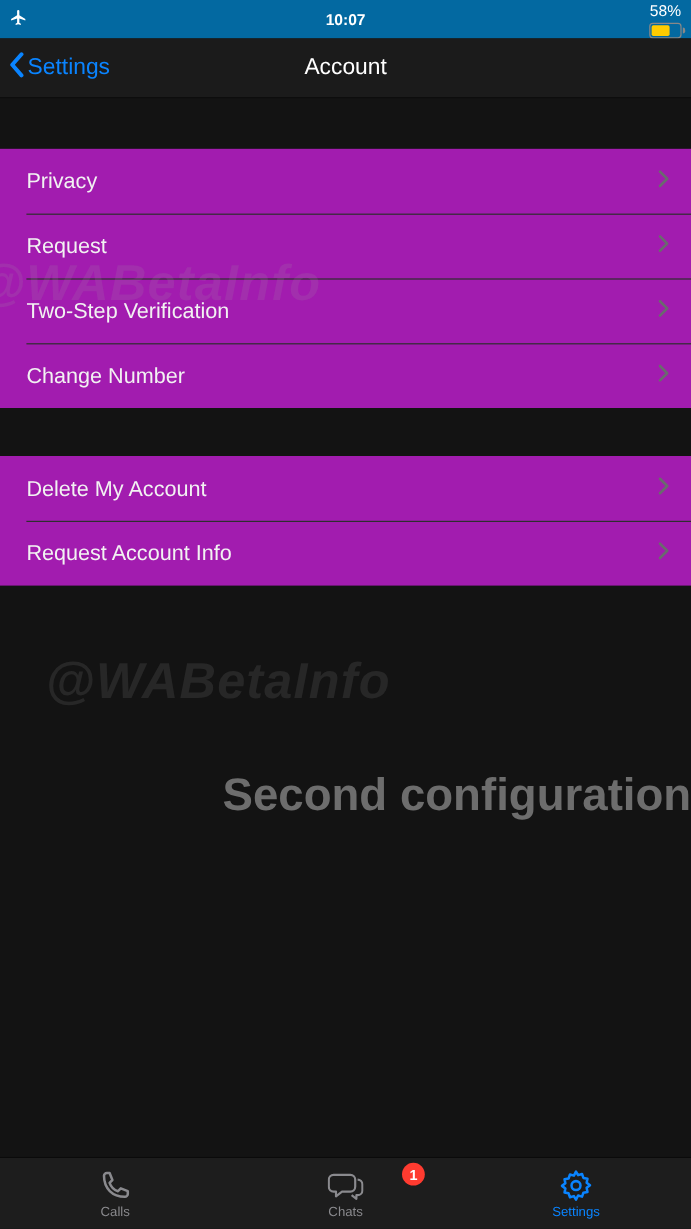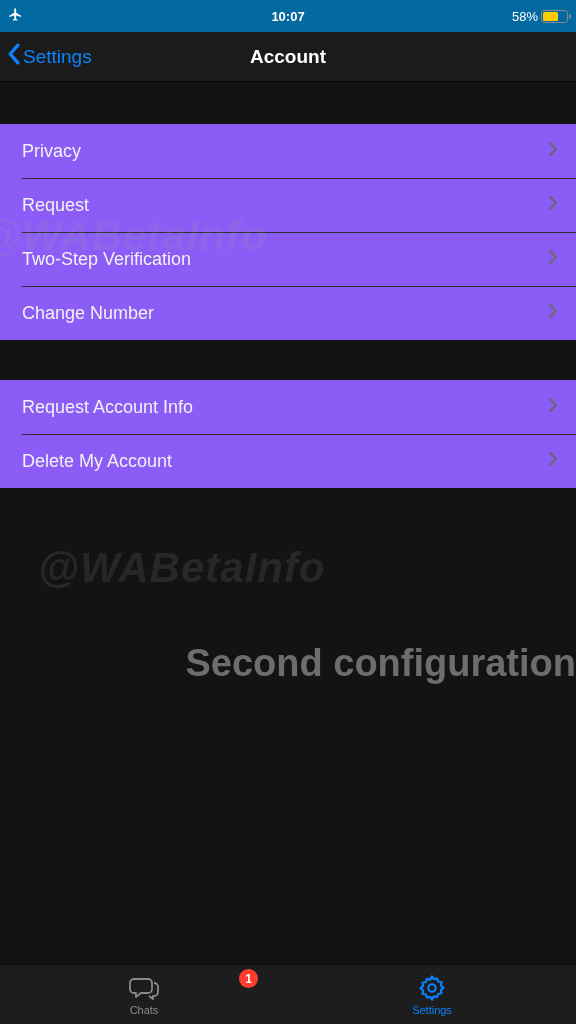--- a/index.html
+++ b/index.html
@@ -33,20 +33,21 @@
       left: 50%;
       transform: translateX(-50%);
       font-weight: 600;
     }
     .status-right {
       position: absolute;
       right: 8px;
       display: flex;
       align-items: center;
       gap: 3px;
+      flex-direction: column;
     }
     .battery {
       width: 27px;
       height: 13px;
       border: 1px solid #888;
       border-radius: 3px;
       position: relative;
       display: flex;
       align-items: center;
     }
@@ -81,37 +82,37 @@
       align-items: center;
       color: #0a84ff;
       font-size: 19px;
       gap: 2px;
     }
     .nav-title {
       position: absolute;
       left: 50%;
       transform: translateX(-50%);
       font-size: 19px;
-      font-weight: 700;
+      font-weight: 400;
       color: #fff;
     }
     
     .content {
       position: relative;
     }
     .gap {
       height: 42px;
       background: #131313;
     }
     .gap-sm {
       height: 40px;
       background: #131313;
     }
     .group {
-      background: #8b5cf6;
+      background: #a21caf;
     }
     .row {
       height: 54px;
       padding: 0 18px 0 22px;
       display: flex;
       align-items: center;
       justify-content: space-between;
       font-size: 18px;
       color: #f2f2f2;
       position: relative;
@@ -261,45 +262,53 @@
             <path d="M2 2l6 6-6 6" stroke="#6a6a6e" stroke-width="2.2" stroke-linecap="round" stroke-linejoin="round"></path>
           </svg>
       </span>
     </div>
   </div>
 
   <div class="gap-sm"></div>
 
   <div class="group">
     <div class="row">
+      <span>Delete My Account</span>
+      <span class="chevron">
+        <svg width="10" height="16" viewBox="0 0 10 16" fill="none">
+            <path d="M2 2l6 6-6 6" stroke="#6a6a6e" stroke-width="2.2" stroke-linecap="round" stroke-linejoin="round"></path>
+          </svg>
+      </span>
+    </div>
+    <div class="row">
       <span>Request Account Info</span>
-      <span class="chevron">
-        <svg width="10" height="16" viewBox="0 0 10 16" fill="none">
-            <path d="M2 2l6 6-6 6" stroke="#6a6a6e" stroke-width="2.2" stroke-linecap="round" stroke-linejoin="round"></path>
-          </svg>
-      </span>
-    </div>
-    <div class="row">
-      <span>Delete My Account</span>
       <span class="chevron">
         <svg width="10" height="16" viewBox="0 0 10 16" fill="none">
             <path d="M2 2l6 6-6 6" stroke="#6a6a6e" stroke-width="2.2" stroke-linecap="round" stroke-linejoin="round"></path>
           </svg>
       </span>
     </div>
   </div>
 
   <div class="watermark wm1">@WABetaInfo</div>
   <div class="watermark wm2">@WABetaInfo</div>
   <div class="overlay-title">Second configuration</div>
 </div>
 
 <div class="tab-bar">
   <div class="tab">
     <span>
+      <svg width="28" height="28" viewBox="0 0 24 24" fill="none">
+        <path d="M4 5c0-1 1-2 2-2h2l2 5-2 2c1 3 3 5 6 6l2-2 5 2v2c0 1-1 2-2 2C10 20 4 14 4 5z" stroke="#8a8a8e" stroke-width="1.8" stroke-linejoin="round"></path>
+      </svg>
+    </span>
+    <span>Calls</span>
+  </div>
+  <div class="tab">
+    <span>
       <svg width="30" height="28" viewBox="0 0 30 26" fill="none">
         <path d="M5 4h14a4 4 0 0 1 4 4v6a4 4 0 0 1-4 4H12l-5 4v-4H5a4 4 0 0 1-4-4V8a4 4 0 0 1 4-4z" stroke="#8a8a8e" stroke-width="1.8" stroke-linejoin="round"></path>
         <path d="M25 8a4 4 0 0 1 4 4v5a4 4 0 0 1-4 4h-1v3l-4-3" stroke="#8a8a8e" stroke-width="1.8" stroke-linejoin="round"></path>
       </svg>
     </span>
     <span class="badge">1</span>
     <span>Chats</span>
   </div>
   <div class="tab active">
     <span>

